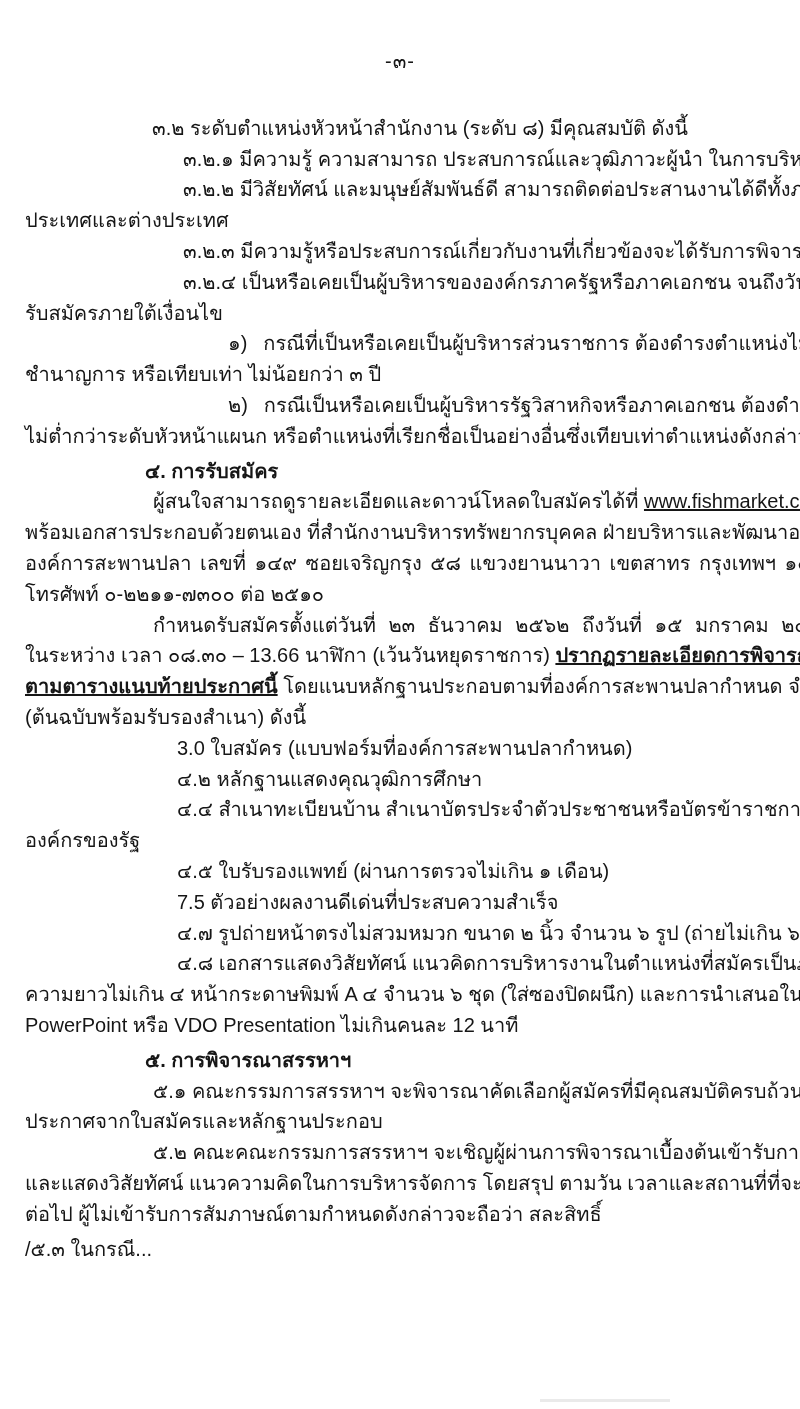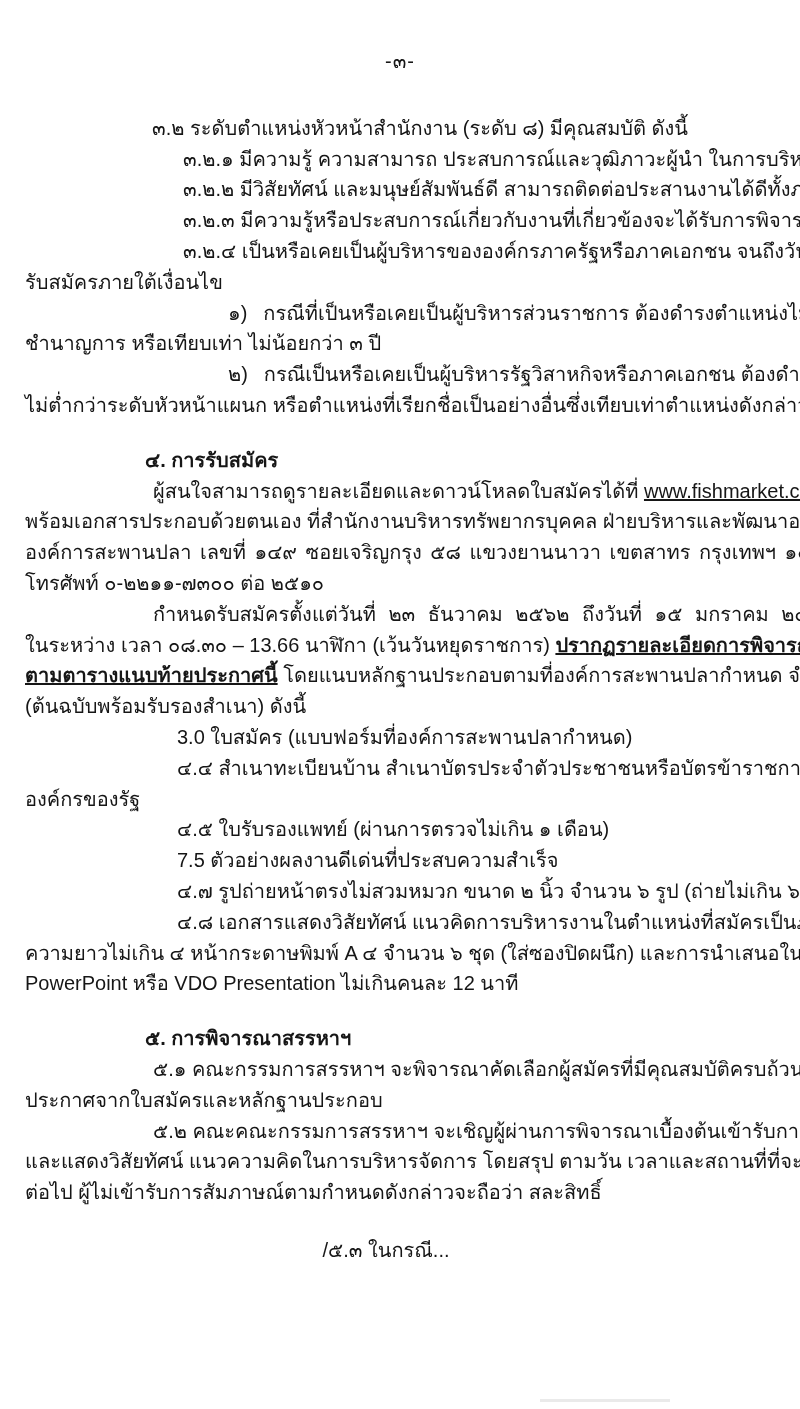--- a/index.html
+++ b/index.html
@@ -24,32 +24,32 @@
     padding: 0 25px 0 25px;
   }
   .ln { white-space: nowrap; }
   .i0       { text-indent: 0; }
   .ind-32   { text-indent: 127px; }
   .ind-sect { text-indent: 120px; }
   .ind-sub  { text-indent: 158px; }
   .ind-item { text-indent: 152px; }
   .ind-para { text-indent: 128px; }
   .ind-num  { text-indent: 203px; }
-  .sect-gap { margin-top: 24px; }
+  .sect-gap { margin-top: 4px; }
   .b  { font-weight: bold; }
   .u  { }
   .bu { font-weight: bold; text-decoration: underline; }
   .link { text-decoration: underline; color: #161616; cursor: pointer; }
   .num { margin-right: 16px; }
   .wsp { word-spacing: 7px; }
   .wsp2 { word-spacing: 3px; }
   .footer-cont {
-    margin-top: 27px;
+    margin-top: 5px;
     padding-right: 28px;
-    text-align: center;
+    text-align: left;
   }
   .artifact {
     position: absolute;
     left: 540px;
     top: 1399px;
     width: 130px;
     height: 3px;
     background: #d9d9d9;
     opacity: 0.55;
   }
@@ -60,20 +60,21 @@
 <div class="page">
 
   <div class="pageno">-๓-</div>
 
   <div class="content">
 
     <div class="ln ind-32"><span>๓.๒ </span><span class="u">ระดับตำแหน่งหัวหน้าสำนักงาน (ระดับ ๘)</span><span> มีคุณสมบัติ ดังนี้</span></div>
 
     <div class="ln ind-sub">๓.๒.๑ มีความรู้ ความสามารถ ประสบการณ์และวุฒิภาวะผู้นำ ในการบริหารงานเป็นอย่างดี</div>
     <div class="ln ind-sub">๓.๒.๒ มีวิสัยทัศน์ และมนุษย์สัมพันธ์ดี สามารถติดต่อประสานงานได้ดีทั้งภายใน</div>
+    <div class="ln i0">ประเทศและต่างประเทศ</div>
     <div class="ln ind-sub">๓.๒.๓ มีความรู้หรือประสบการณ์เกี่ยวกับงานที่เกี่ยวข้องจะได้รับการพิจารณาเป็นพิเศษ</div>
     <div class="ln ind-sub">๓.๒.๔ เป็นหรือเคยเป็นผู้บริหารขององค์กรภาครัฐหรือภาคเอกชน จนถึงวันประกาศ</div>
     <div class="ln i0">รับสมัครภายใต้เงื่อนไข</div>
 
     <div class="ln ind-num"><span class="num">๑)</span><span>กรณีที่เป็นหรือเคยเป็นผู้บริหารส่วนราชการ ต้องดำรงตำแหน่งไม่ต่ำกว่า</span></div>
     <div class="ln i0">ชำนาญการ หรือเทียบเท่า ไม่น้อยกว่า ๓ ปี</div>
     <div class="ln ind-num"><span class="num">๒)</span><span>กรณีเป็นหรือเคยเป็นผู้บริหารรัฐวิสาหกิจหรือภาคเอกชน ต้องดำรงตำแหน่ง</span></div>
     <div class="ln i0">ไม่ต่ำกว่าระดับหัวหน้าแผนก หรือตำแหน่งที่เรียกชื่อเป็นอย่างอื่นซึ่งเทียบเท่าตำแหน่งดังกล่าว</div>
 
     <div class="ln ind-sect sect-gap b">๔. การรับสมัคร</div>
@@ -82,20 +83,21 @@
     <div class="ln i0">พร้อมเอกสารประกอบด้วยตนเอง ที่สำนักงานบริหารทรัพยากรบุคคล ฝ่ายบริหารและพัฒนาองค์กร</div>
     <div class="ln i0 wsp2">องค์การสะพานปลา เลขที่ ๑๔๙ ซอยเจริญกรุง ๕๘ แขวงยานนาวา เขตสาทร กรุงเทพฯ ๑๐๑๒๐</div>
     <div class="ln i0">โทรศัพท์ ๐-๒๒๑๑-๗๓๐๐ ต่อ ๒๕๑๐</div>
 
     <div class="ln ind-para wsp">กำหนดรับสมัครตั้งแต่วันที่ ๒๓ ธันวาคม ๒๕๖๒ ถึงวันที่ ๑๕ มกราคม ๒๕๖๓</div>
     <div class="ln i0"><span>ในระหว่าง เวลา ๐๘.๓๐ – 13.66 นาฬิกา (เว้นวันหยุดราชการ) </span><span class="bu">ปรากฏรายละเอียดการพิจารณาสรรหา</span></div>
     <div class="ln i0"><span class="bu">ตามตารางแนบท้ายประกาศนี้</span><span> โดยแนบหลักฐานประกอบตามที่องค์การสะพานปลากำหนด จำนวน ๖ ชุด</span></div>
     <div class="ln i0">(ต้นฉบับพร้อมรับรองสำเนา) ดังนี้</div>
 
     <div class="ln ind-item">3.0 ใบสมัคร (แบบฟอร์มที่องค์การสะพานปลากำหนด)</div>
+    <div class="ln ind-item">๔.๒ หลักฐานแสดงคุณวุฒิการศึกษา</div>
     <div class="ln ind-item">๔.๔ สำเนาทะเบียนบ้าน สำเนาบัตรประจำตัวประชาชนหรือบัตรข้าราชการหรือบัตรพนักงาน</div>
     <div class="ln i0">องค์กรของรัฐ</div>
     <div class="ln ind-item">๔.๕ ใบรับรองแพทย์ (ผ่านการตรวจไม่เกิน ๑ เดือน)</div>
     <div class="ln ind-item">7.5 ตัวอย่างผลงานดีเด่นที่ประสบความสำเร็จ</div>
     <div class="ln ind-item">๔.๗ รูปถ่ายหน้าตรงไม่สวมหมวก ขนาด ๒ นิ้ว จำนวน ๖ รูป (ถ่ายไม่เกิน ๖ เดือน)</div>
     <div class="ln ind-item">๔.๘ เอกสารแสดงวิสัยทัศน์ แนวคิดการบริหารงานในตำแหน่งที่สมัครเป็นภาษาไทย</div>
     <div class="ln i0">ความยาวไม่เกิน ๔ หน้ากระดาษพิมพ์ A ๔ จำนวน ๖ ชุด (ใส่ซองปิดผนึก) และการนำเสนอในรูปแบบ</div>
     <div class="ln i0">PowerPoint หรือ VDO Presentation ไม่เกินคนละ 12 นาที</div>
 
     <div class="ln ind-sect sect-gap b">๕. การพิจารณาสรรหาฯ</div>

